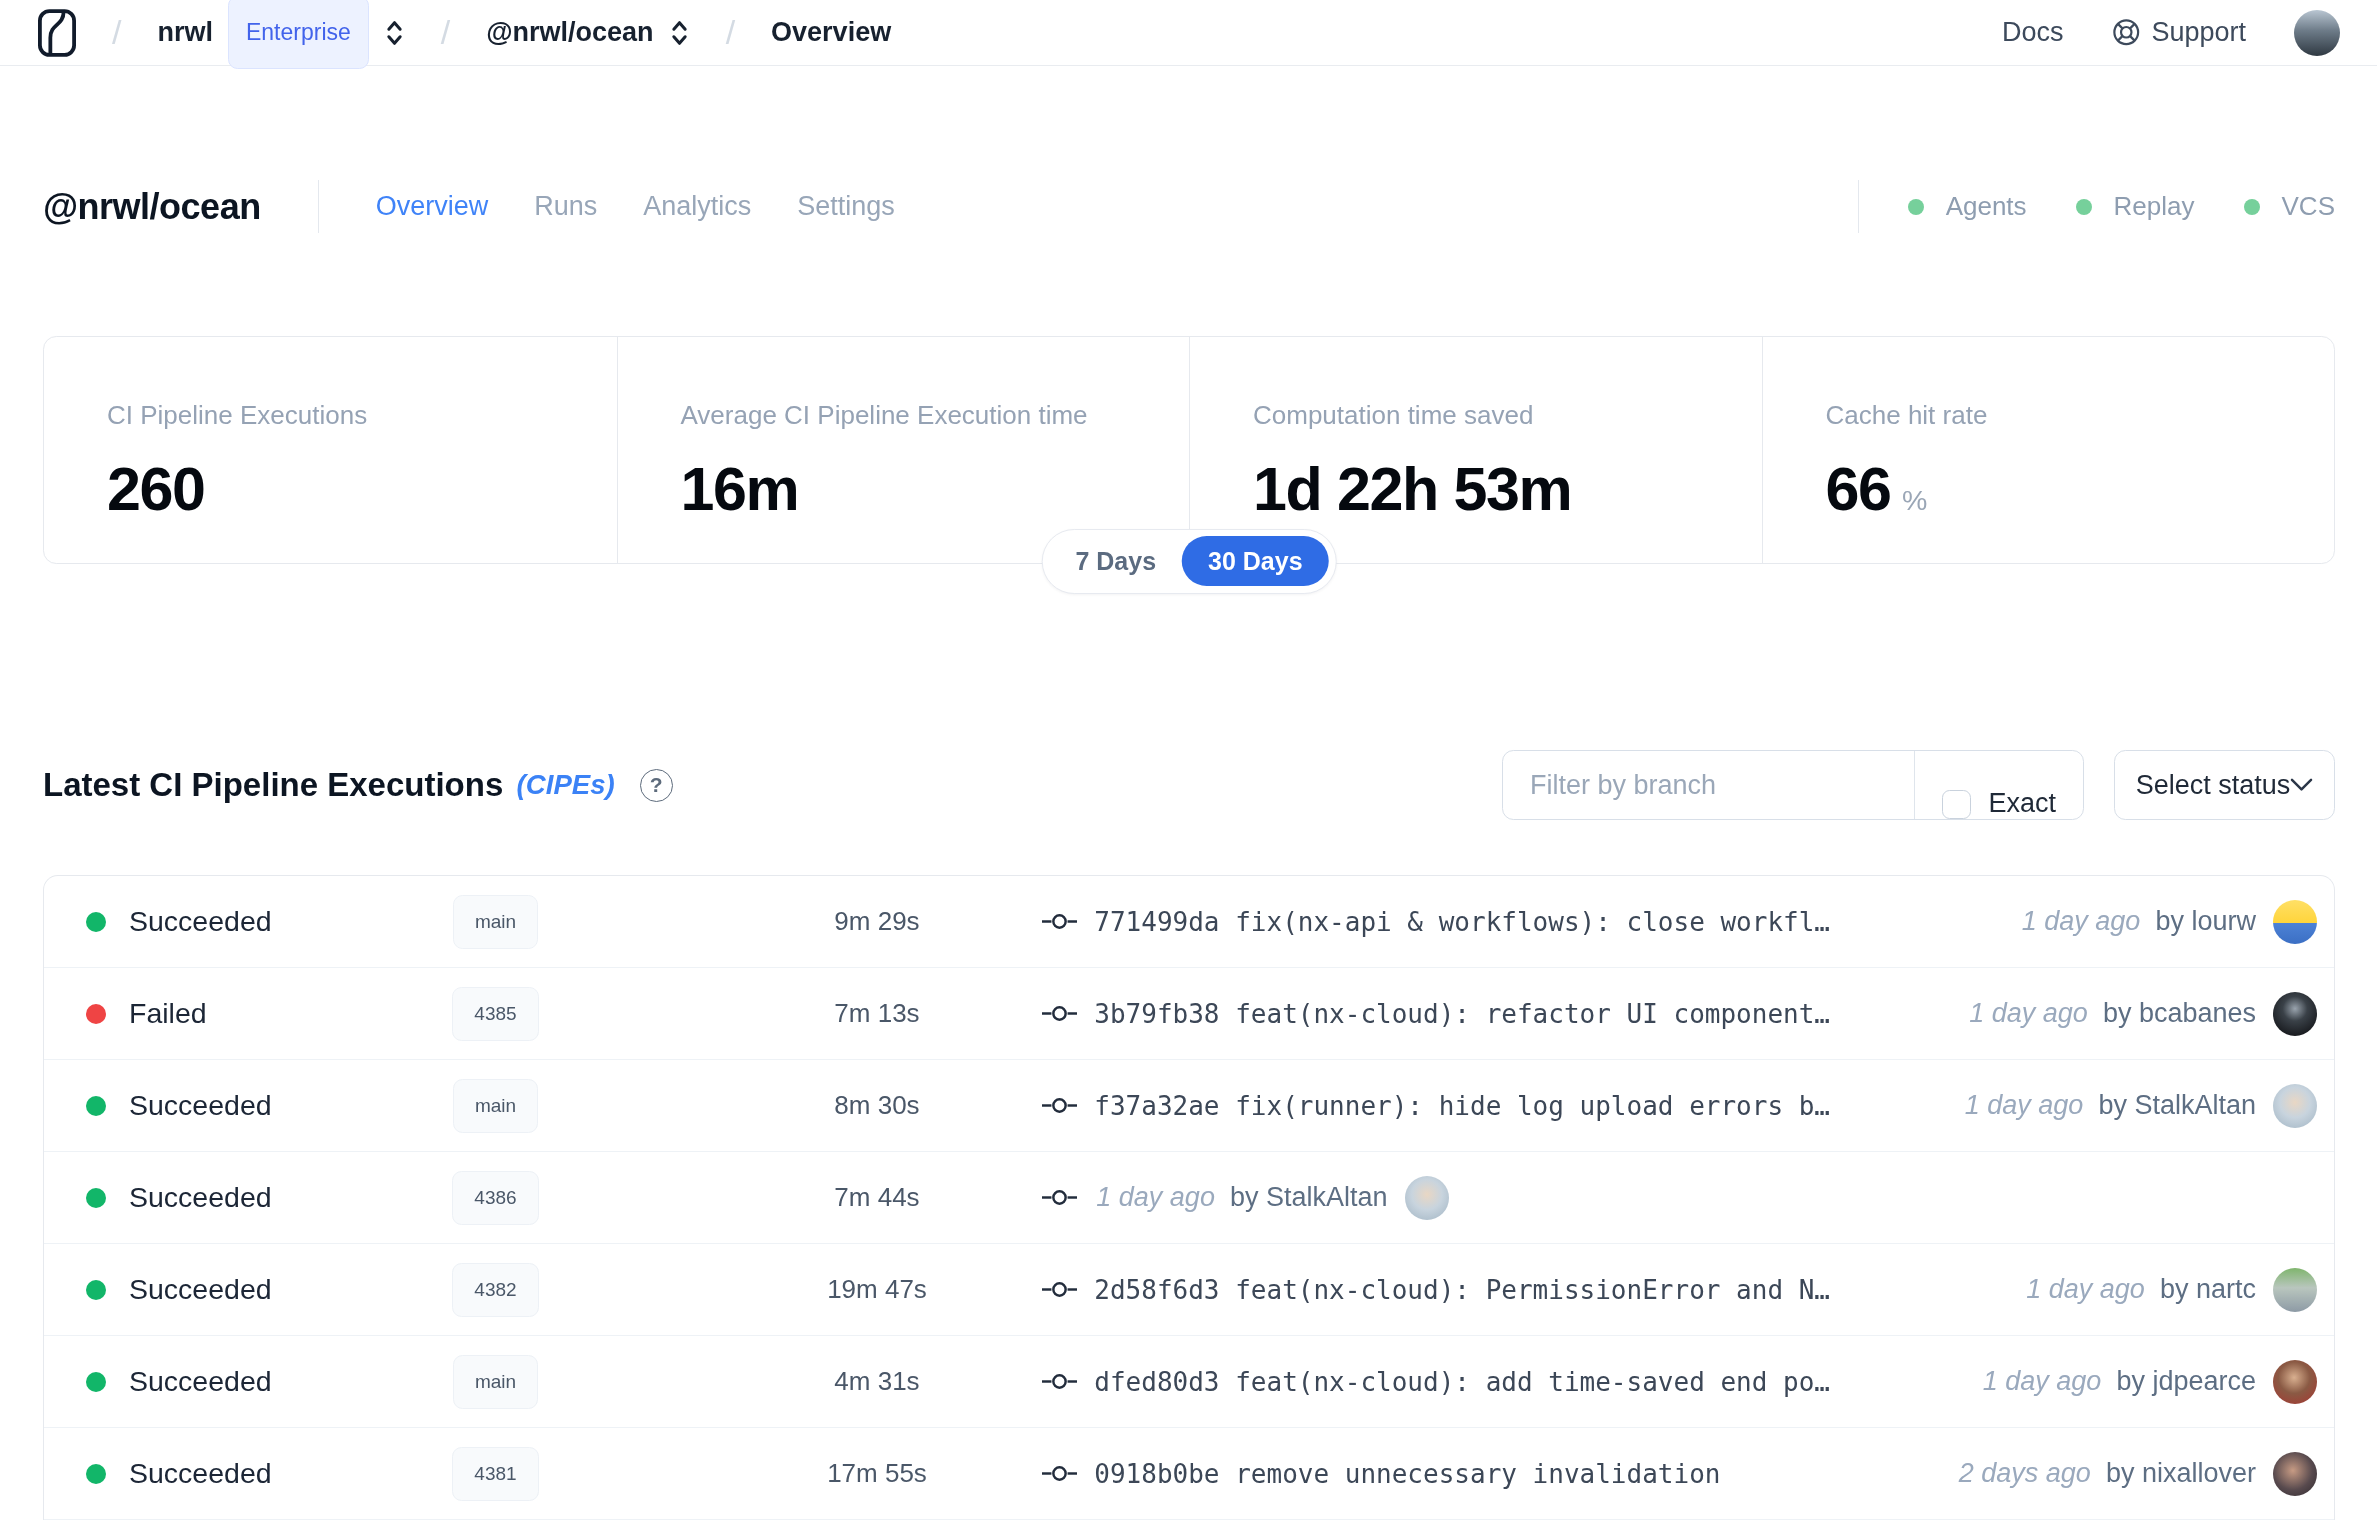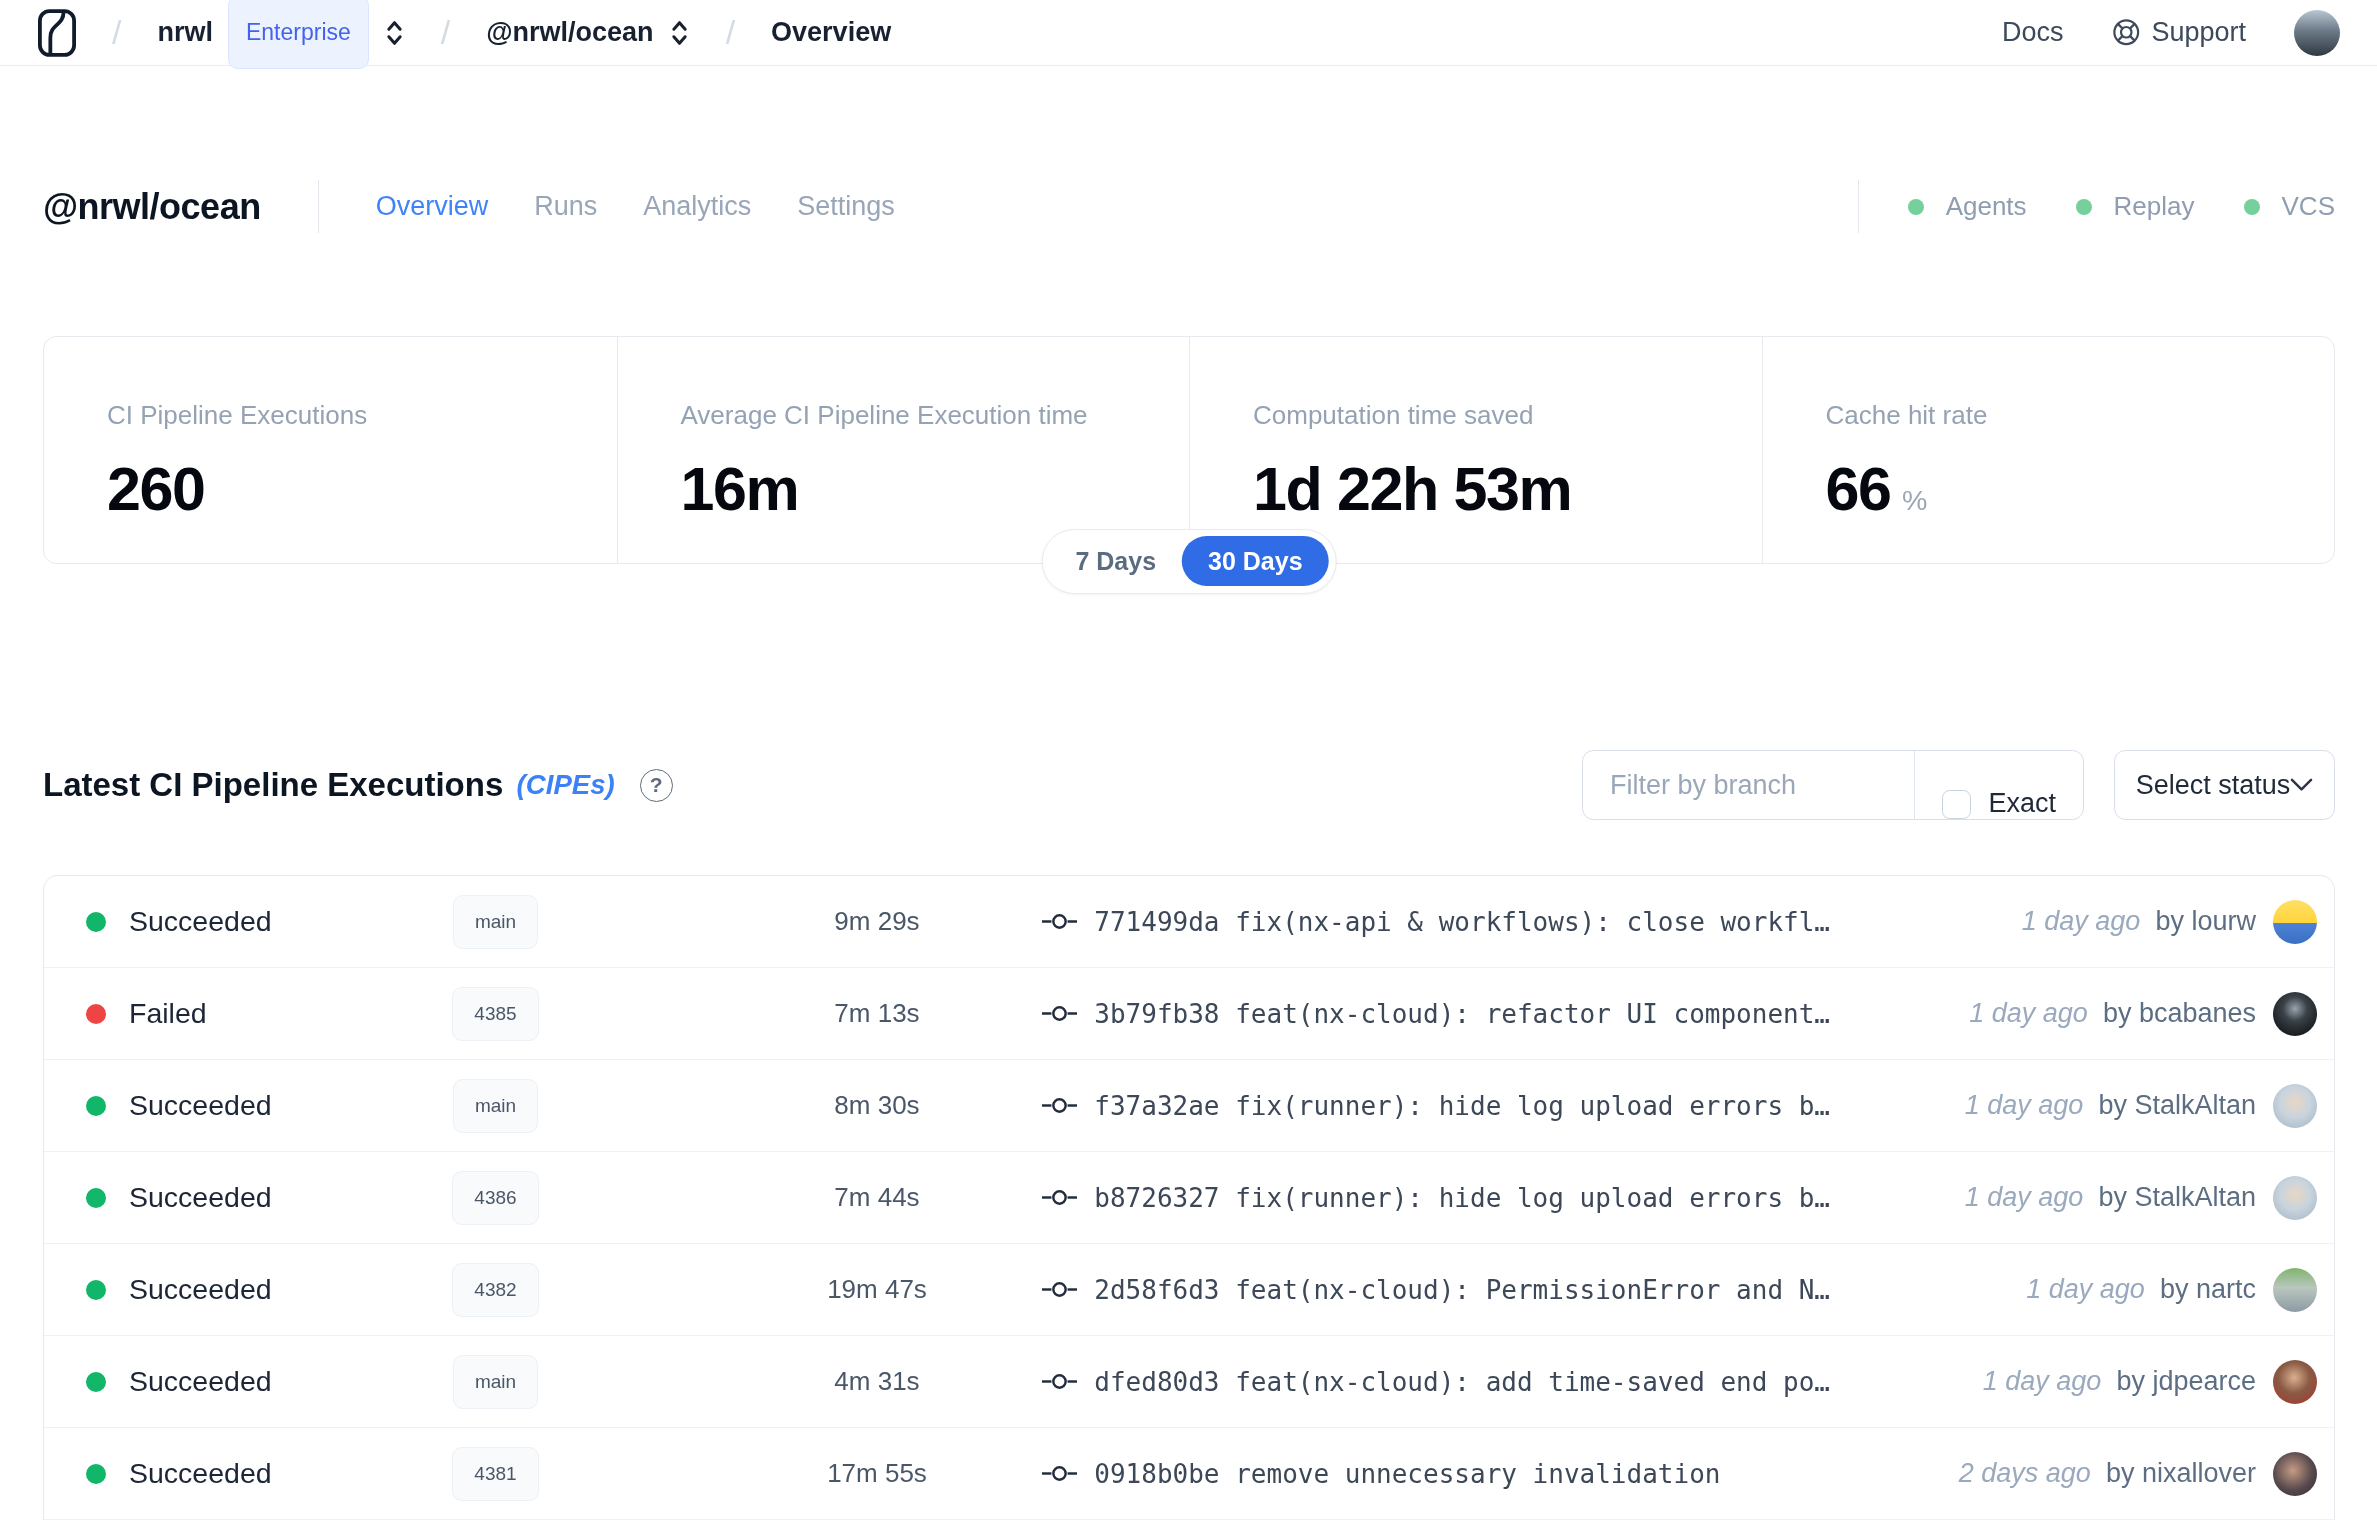--- a/index.html
+++ b/index.html
@@ -53,21 +53,21 @@
   .range-opt.active { background:#2f6ce5; color:#fff; }
 
   
   .section-head { display:flex; align-items:center; margin:186px 43px 0; height:70px; }
   .sec-title { font-size:33px; font-weight:700; color:#0c1522; }
   .sec-abbr { font-size:27.6px; font-weight:600; font-style:italic; color:#3b82f6; margin-left:13.3px; }
   .help-icon { width:33px; height:33px; border:1.9px solid #5d6b7c; border-radius:50%;
     display:flex; align-items:center; justify-content:center; font-size:21px; font-weight:700;
     color:#5d6b7c; margin-left:25px; cursor:pointer; }
   .controls { margin-left:auto; display:flex; align-items:center; gap:30px; }
-  .filter-group { width:502px; height:70px; border:1.4px solid #d8dfe8; border-radius:11.4px;
+  .filter-group { width:582px; height:70px; border:1.4px solid #d8dfe8; border-radius:11.4px;
     display:flex; align-items:stretch; background:#fff; }
   .filter-input { flex:1; border:none; outline:none; background:transparent; padding:0 27px;
     font-family:"Liberation Sans",sans-serif; font-size:27px; color:#1f2937; min-width:0; }
   .filter-input::placeholder { color:#9aa7b8; }
   .exact-cell { display:flex; align-items:flex-end; gap:17px; padding:0 27px;
     border-left:1px solid #dfe5ec; }
   .checkbox { width:29.5px; height:29.5px; border:1.4px solid #c9d2dd; border-radius:7.6px;
     background:#fff; cursor:pointer; flex:none; }
   .exact-label { font-size:27px; font-weight:500; color:#1f2937; }
   .status-btn { width:221px; height:70px; border:1.4px solid #d8dfe8; border-radius:11.4px;
@@ -297,23 +297,20 @@
       <span class="branch-badge">4386</span>
     </span>
     <span class="c-duration">7m 44s</span>
     <span class="c-commit-icon">
       <svg width="35" height="21" viewBox="0 0 37 22" fill="none" stroke="#222c3c" stroke-width="2.6">
         <line x1="0" y1="11" x2="10" y2="11"></line>
           <circle cx="18.5" cy="11" r="6.5"></circle>
           <line x1="27" y1="11" x2="37" y2="11"></line>
       </svg>
     </span>
-    <span class="c-commit">
-      <span>b8726327</span> <span>fix(runner): hide log upload errors b…</span>
-    </span>
     <span class="c-meta">
       <span class="time-ago">1 day ago</span><span class="author"> by StalkAltan</span>
     </span>
     <span class="c-avatar av-stalkaltan"></span>
   </div>
     <div class="row">
     <span class="c-dot" style="background: rgb(18, 182, 105);"></span>
     <span class="c-status">Succeeded</span>
     <span class="c-badge-col">
       <span class="branch-badge">4382</span>

